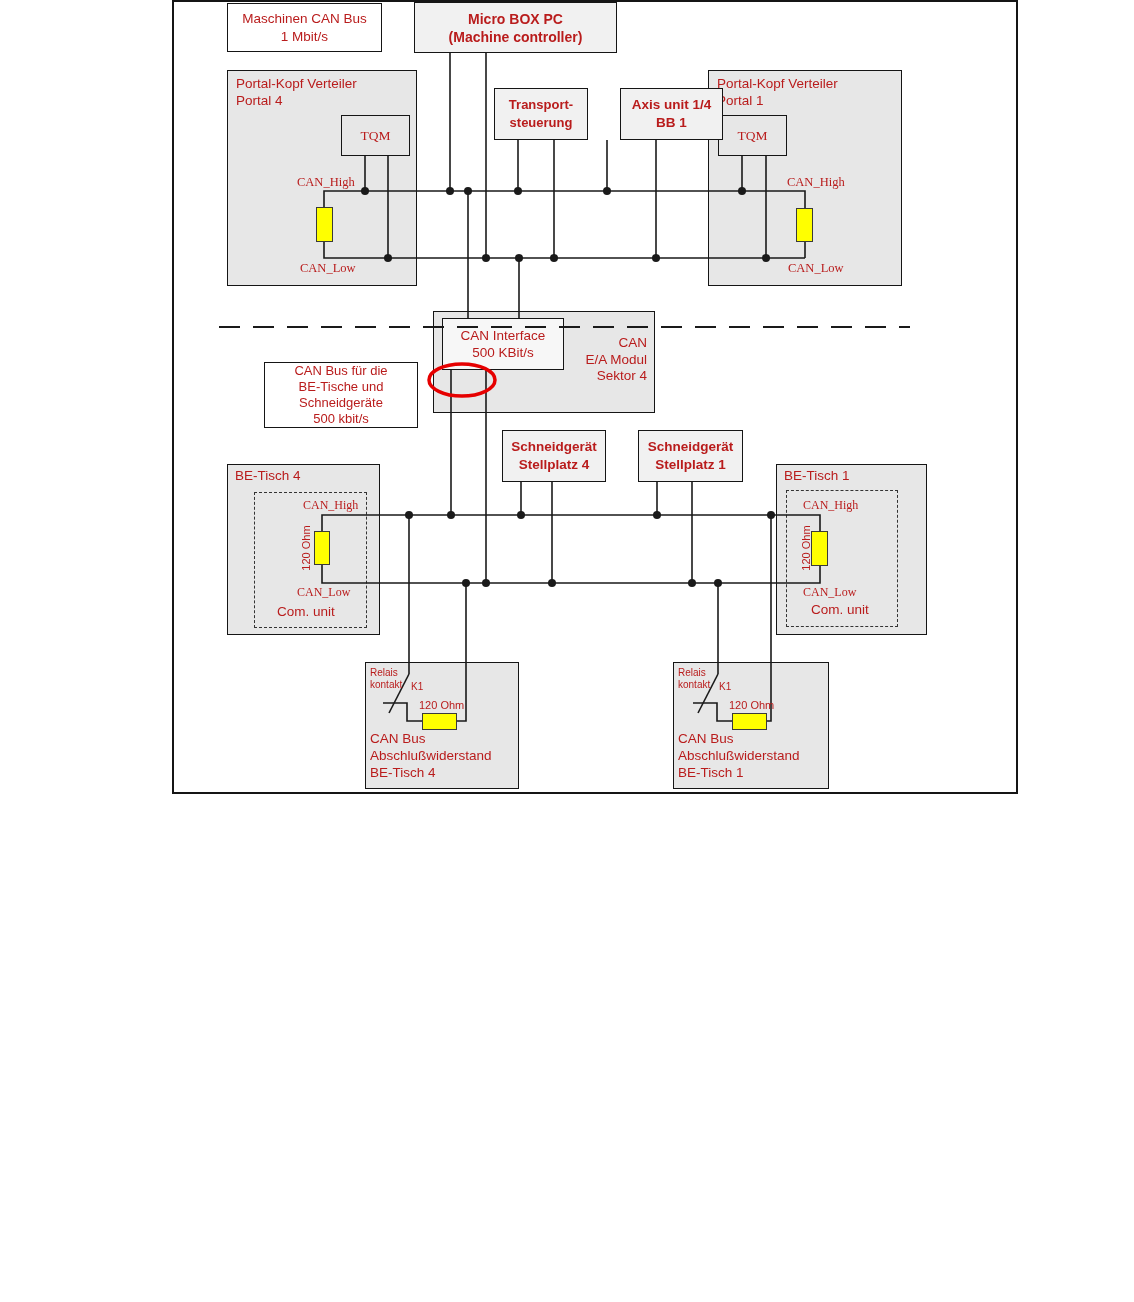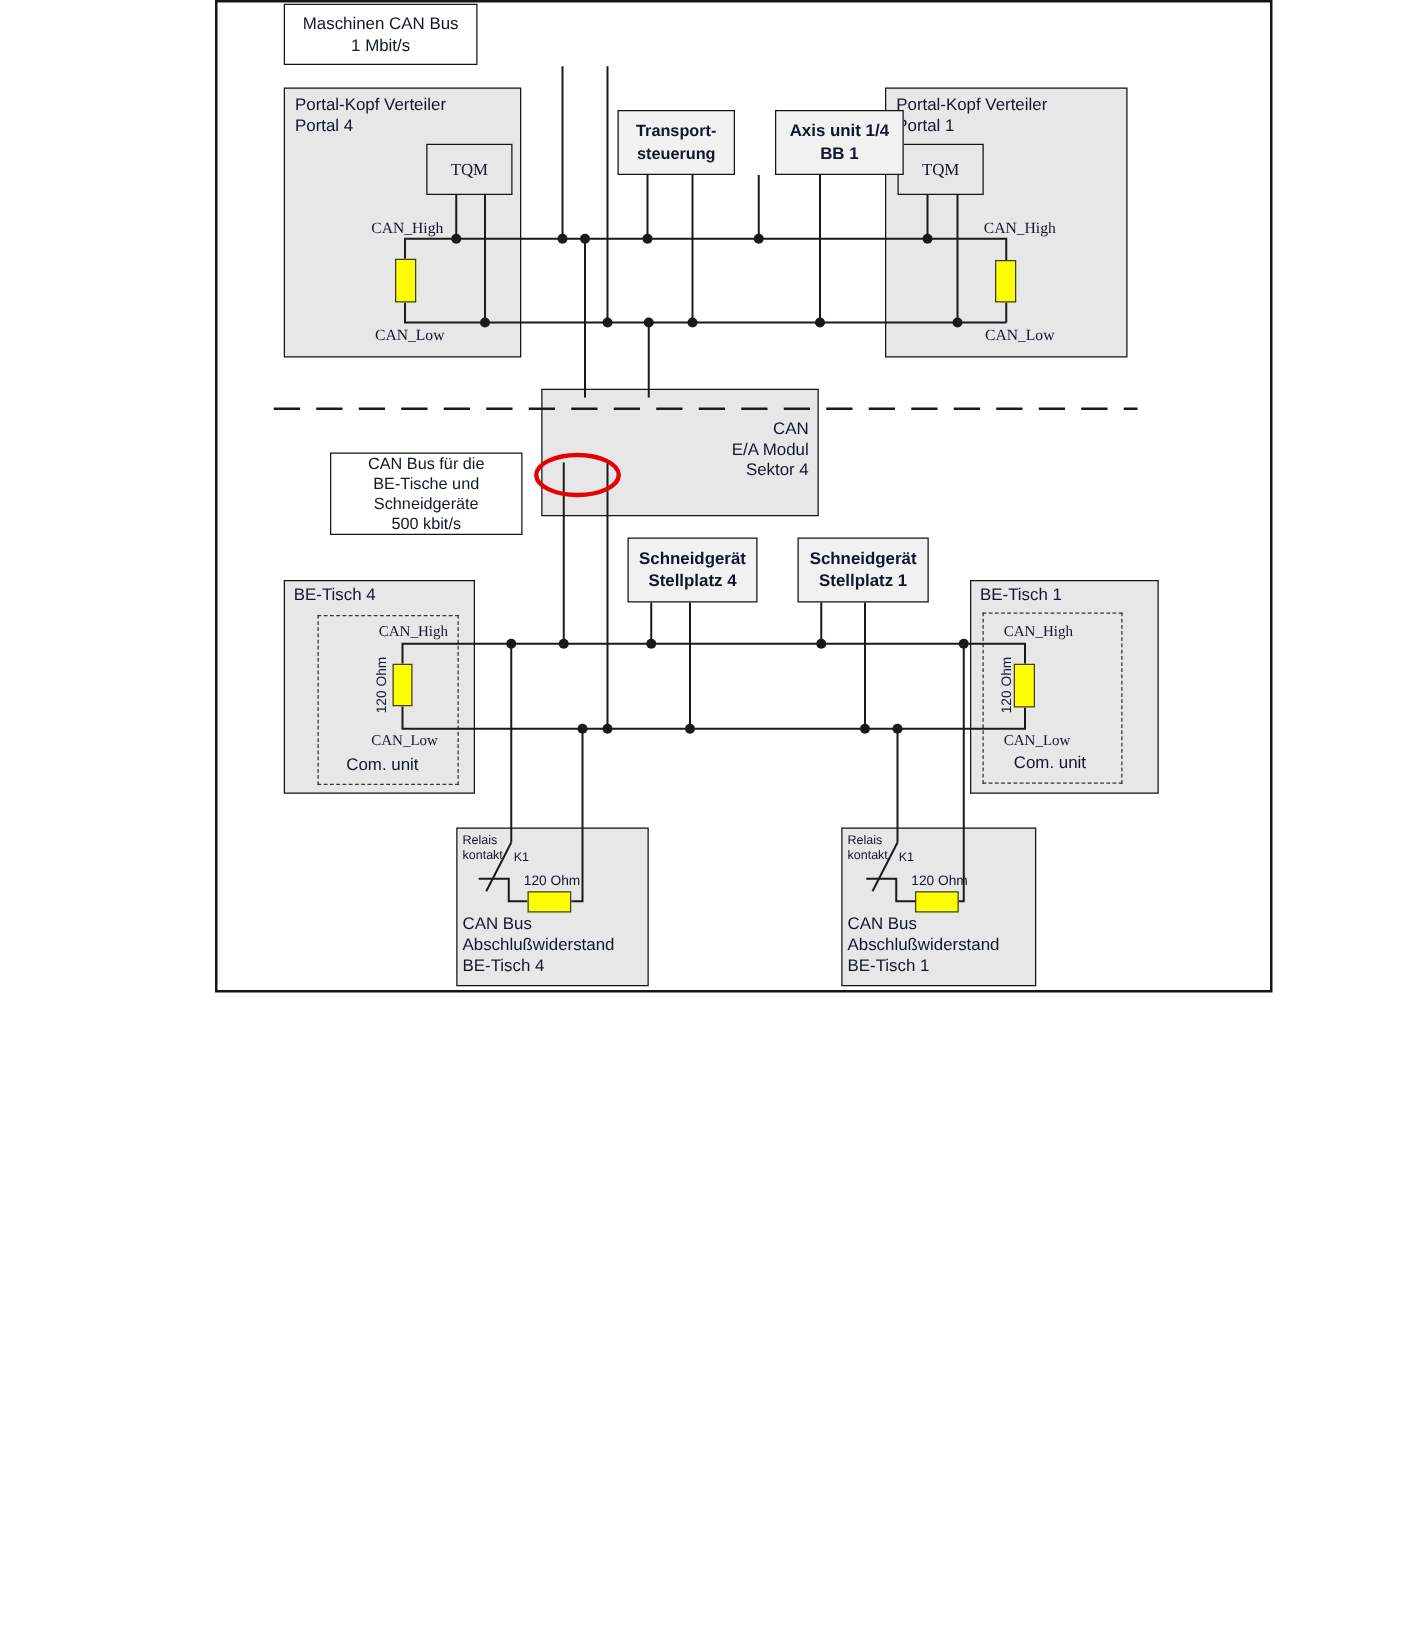--- a/index.html
+++ b/index.html
@@ -1,17 +1,17 @@
 <!DOCTYPE html>
 <html style="--resistor: #ffff00; --highlight: #e60000; --wire: #1a1a1a;"><head>
 <meta charset="utf-8">
 <style>
   html,body{margin:0;padding:0;background:#fff;}
   #canvas{position:relative;width:1134px;height:928px;background:#fff;overflow:hidden;
-          font-family:"Liberation Sans",sans-serif;color:#0f172a;}
+          font-family:"Liberation Sans",sans-serif;color:#b91c1c;}
   .box{position:absolute;box-sizing:border-box;border:1.5px solid #151515;}
   .fill-gray{background:#e7e7e7;padding-left:44px;}
   .fill-light{background:#f1f1f1;}
   .fill-white{background:#ffffff;}
   .ctr{display:flex;flex-direction:column;align-items:center;justify-content:center;text-align:center;}
   .bold{font-weight:bold;}
   .lbl{position:absolute;white-space:nowrap;z-index:3;}
   .serif{font-family:"Liberation Serif",serif;}
   .resistor{position:absolute;background:var(--resistor,#ffff00);border:1px solid #3a3a3a;box-sizing:border-box;z-index:3;}
   .titleblock{position:absolute;left:8px;top:4px;line-height:17px;font-size:13.5px;}
@@ -30,20 +30,24 @@
 
 <div id="canvas">
 
   <div class="box" style="left:172px;top:0;width:846px;height:794px;border-width:2px;"></div>
 
   <div class="box fill-white ctr" style="left:227px;top:3px;width:155px;height:49px;font-size:13.5px;line-height:18px;">
     <div>Maschinen CAN Bus</div>
     <div>1 Mbit/s</div>
   </div>
 
+  <div class="box fill-light ctr bold" style="left:414px;top:2px;width:203px;height:51px;font-size:14px;line-height:18px;border-width:1.8px;">
+    <div>Micro BOX PC</div>
+    <div>(Machine controller)</div>
+  </div>
 
   <div class="box fill-gray" style="left:227px;top:70px;width:190px;height:216px;">
     <div class="titleblock">
       <div>Portal-Kopf Verteiler</div>
       <div>Portal 4</div>
     </div>
   </div>
   <div class="box ctr serif" style="left:341px;top:115px;width:69px;height:41px;font-size:13.5px;">
     <div>TQM</div>
   </div>
@@ -67,20 +71,24 @@
     <div>Axis unit 1/4</div>
     <div>BB 1</div>
   </div>
 
   <div class="box fill-gray" style="left:433px;top:311px;width:222px;height:102px;">
     <div style="position:absolute;right:7px;top:23px;text-align:right;font-size:13.5px;line-height:16.5px;">
       <div>CAN</div>
       <div>E/A Modul</div>
       <div>Sektor 4</div>
     </div>
+  </div>
+  <div class="box ctr" style="left:442px;top:318px;width:122px;height:52px;background:#f7f7f7;font-size:13.5px;line-height:17px;">
+    <div>CAN Interface</div>
+    <div>500 KBit/s</div>
   </div>
 
   <div class="box fill-white ctr" style="left:228px;top:362px;width:154px;height:66px;font-size:13px;line-height:16px;margin-left:36px;">
     <div>CAN Bus für die</div>
     <div>BE-Tische und</div>
     <div>Schneidgeräte</div>
     <div>500 kbit/s</div>
   </div>
 
   <div class="box fill-light ctr bold" style="left:502px;top:430px;width:104px;height:52px;font-size:13.5px;line-height:18px;">

